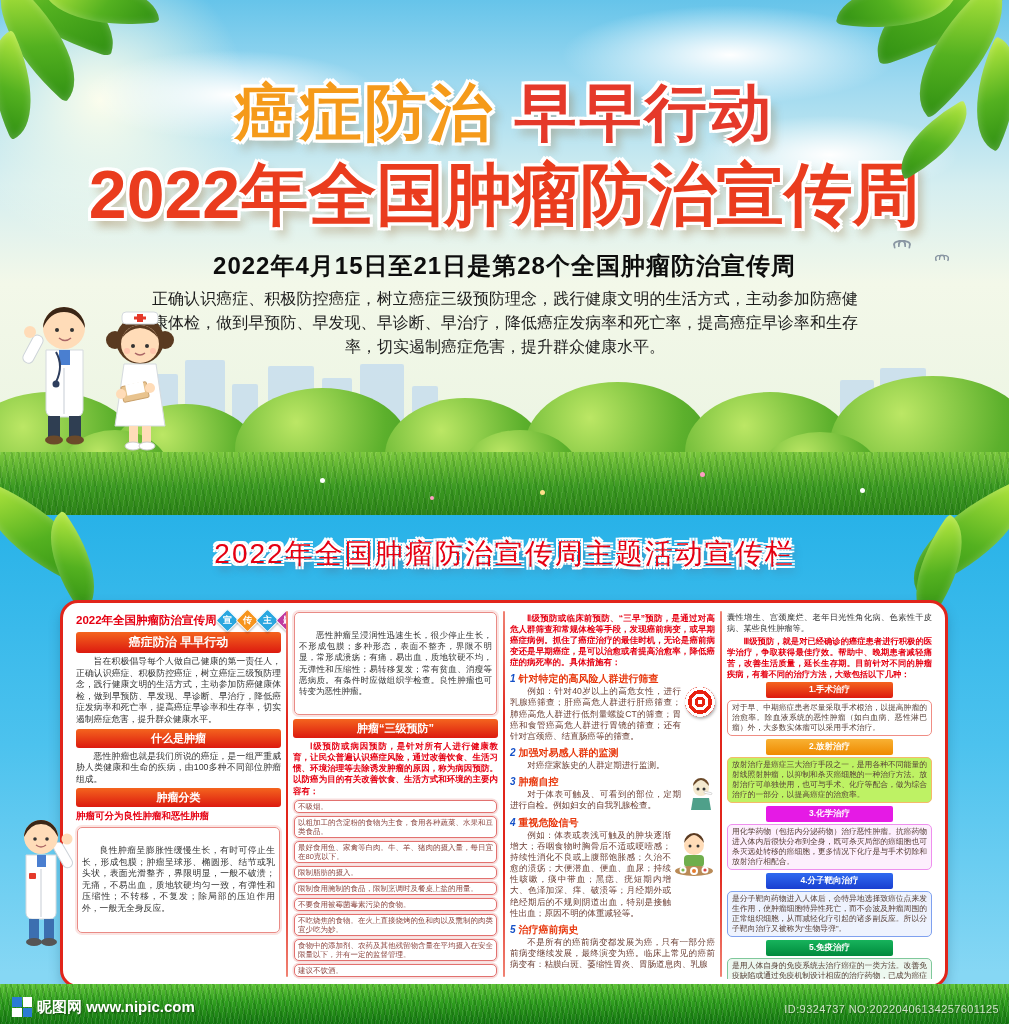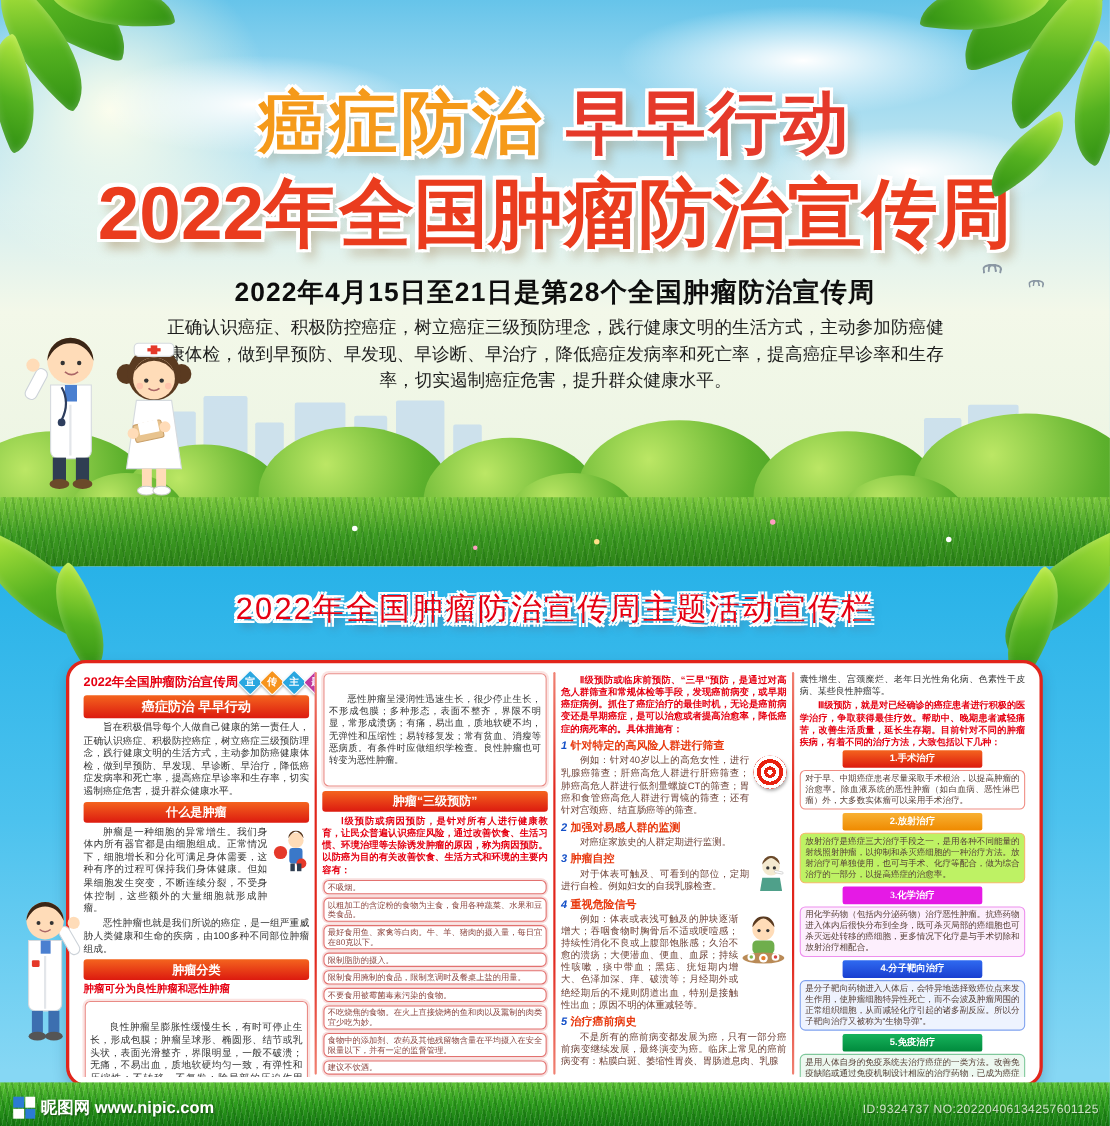--- a/index.html
+++ b/index.html
@@ -92,21 +92,21 @@
 
   .carry{font-size:8.2px;line-height:1.3;color:#333;text-align:justify;margin:2px 0;}
   .lvl3{font-size:8.3px;}
   .treat{margin:3px 0;}
   .t-head{width:62%;margin:0 auto;text-align:center;color:#fff;font-weight:900;font-size:8.5px;
     padding:2px 0;border-radius:2px;}
   .t-body{border:1px solid;border-radius:5px;padding:2px 4px;margin-top:2px;
     font-size:7.8px;line-height:1.28;color:#574038;text-align:justify;}
   .th1{background:linear-gradient(180deg,#f4641e,#dc1a0f);} .tb1{border-color:#f08d84;background:#fff;}
   .th2{background:linear-gradient(180deg,#f8b133,#ef8a00);} .tb2{border-color:#f5b96a;background:#bef264;}
-  .th3{background:#e51ae5;font-family:Liberation Serif, serif;} .tb3{border-color:#ee8fee;background:#fdeffd;}
+  .th3{background:#e51ae5;} .tb3{border-color:#ee8fee;background:#fdeffd;}
   .th4{background:linear-gradient(180deg,#2f6af0,#1a3fd0);} .tb4{border-color:#7fa1ef;background:#eef3fe;}
   .th5{background:linear-gradient(180deg,#17b35c,#008a3c);} .tb5{border-color:#7fc89b;background:#edf8f0;}
 
   .target-icon{position:absolute;right:0;top:14px;width:30px;height:30px;border-radius:50%;
     background:radial-gradient(circle,#fff 0 11%,#e8210f 11% 25%,#fff 25% 40%,#e8210f 40% 56%,#fff 56% 70%,#e8210f 70% 100%);
     box-shadow:1px 2px 3px rgba(0,0,0,.3);}
   .abs-icon{position:absolute;right:0;}
 
   .grassB{position:absolute;left:0;bottom:0;width:100%;height:40px;z-index:3;
     background:linear-gradient(180deg,#5fc437 0%,#2f9e1e 45%,#157811 100%);}
@@ -251,32 +251,20 @@
           <span class="dia dia-b">
               <span>主</span>
             </span>
           <span class="dia dia-m">
               <span>题</span>
             </span>
         </div>
         <div class="secbar theme-bar">癌症防治 早早行动</div>
         <p class="para">旨在积极倡导每个人做自己健康的第一责任人，正确认识癌症、积极防控癌症，树立癌症三级预防理念，践行健康文明的生活方式，主动参加防癌健康体检，做到早预防、早发现、早诊断、早治疗，降低癌症发病率和死亡率，提高癌症早诊率和生存率，切实遏制癌症危害，提升群众健康水平。</p>
         <div class="secbar">什么是肿瘤</div>
-        <div class="rel">
-          <svg class="abs-icon" style="top:4px;" width="34" height="38" viewBox="0 0 34 38">
-            <circle cx="22" cy="9" r="7" fill="#ffdcb8"></circle>
-            <path d="M15 7 a7 7 0 0 1 14 0 q-4 -6 -7 -6 q-3 0 -7 6z" fill="#5a3a20"></path>
-            <rect x="16" y="16" width="12" height="14" rx="3" fill="#3a78c9"></rect>
-            <circle cx="8" cy="20" r="6" fill="#e5392a"></circle>
-            <circle cx="27" cy="30" r="4.5" fill="#e5392a"></circle>
-            <rect x="17" y="30" width="4" height="7" fill="#2f3e52"></rect>
-              <rect x="23" y="30" width="4" height="7" fill="#2f3e52"></rect>
-          </svg>
-          <p class="para pad-r38">肿瘤是一种细胞的异常增生。我们身体内所有器官都是由细胞组成。正常情况下，细胞增长和分化可满足身体需要，这种有序的过程可保持我们身体健康。但如果细胞发生突变，不断连续分裂，不受身体控制，这些额外的大量细胞就形成肿瘤。</p>
-        </div>
         <p class="para">恶性肿瘤也就是我们所说的癌症，是一组严重威胁人类健康和生命的疾病，由100多种不同部位肿瘤组成。</p>
         <div class="secbar">肿瘤分类</div>
         <p class="para class-sub">肿瘤可分为良性肿瘤和恶性肿瘤</p>
         <div class="box">
           <p class="para">良性肿瘤呈膨胀性缓慢生长，有时可停止生长，形成包膜；肿瘤呈球形、椭圆形、结节或乳头状，表面光滑整齐，界限明显，一般不破溃；无痛，不易出血，质地软硬均匀一致，有弹性和压缩性；不转移，不复发；除局部的压迫作用外，一般无全身反应。</p>
         </div>
       </div>
 
       <div class="vsep"></div>
 

